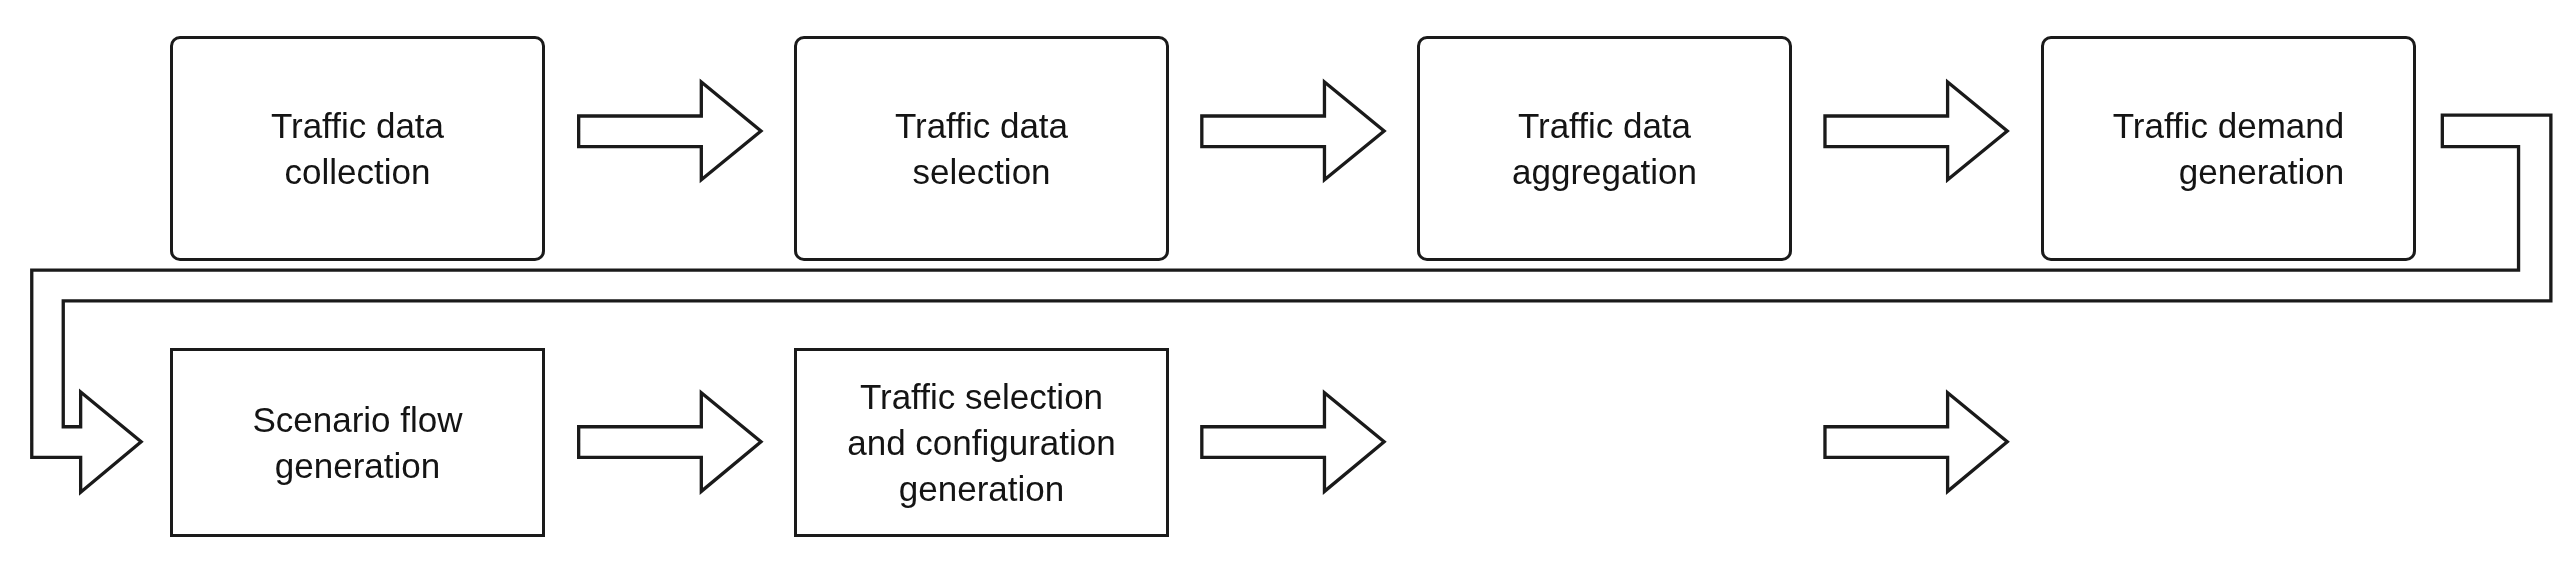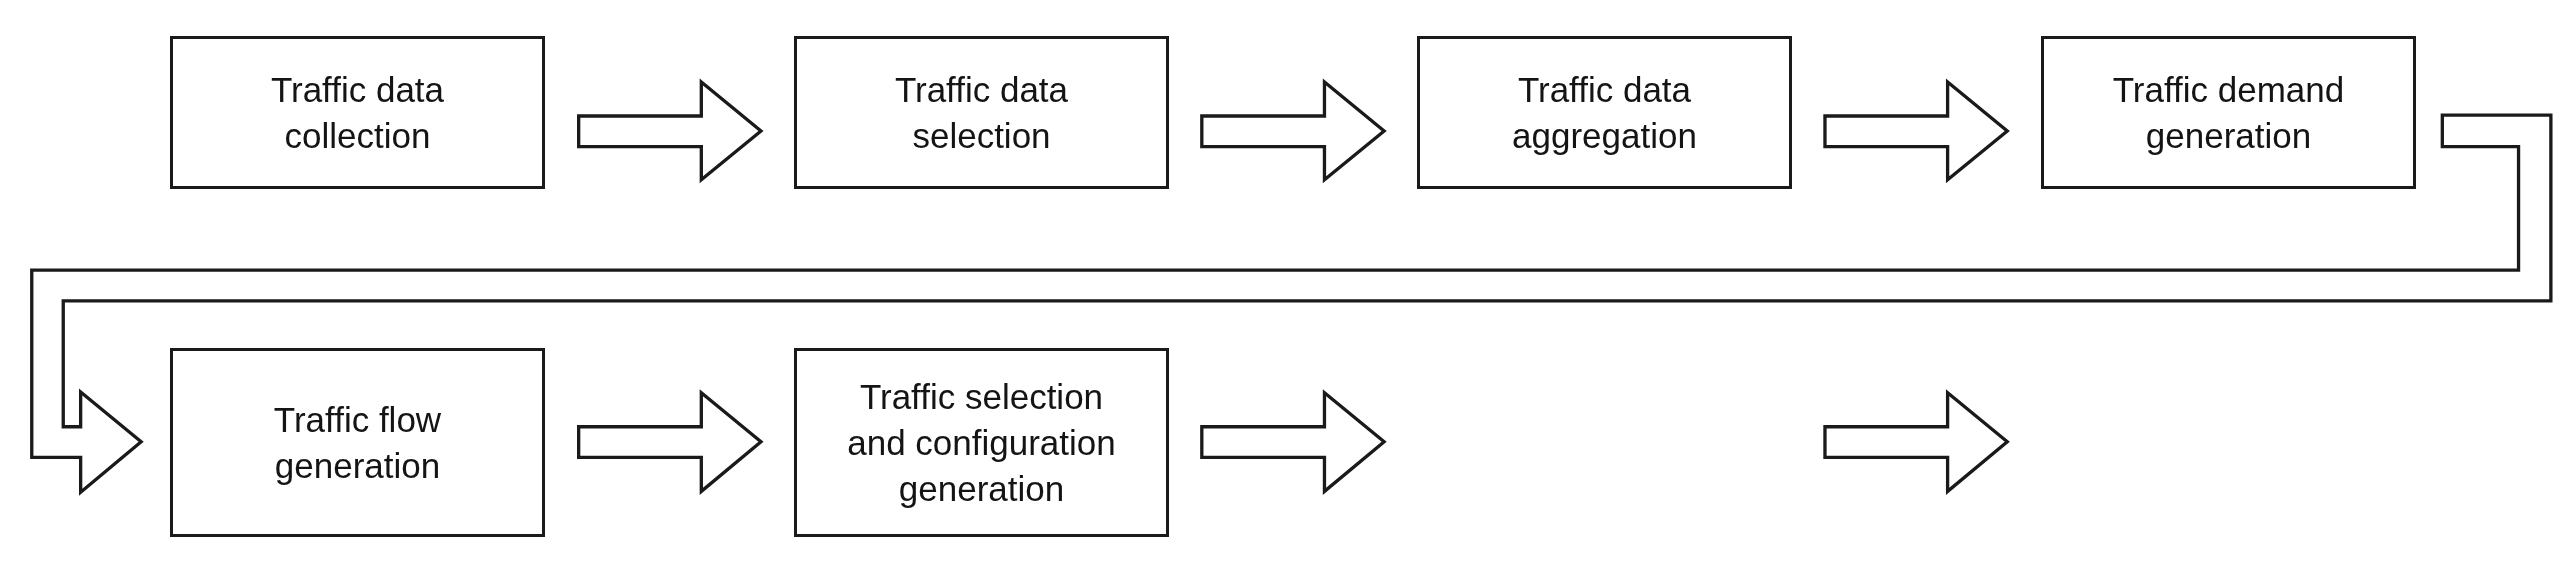--- a/index.html
+++ b/index.html
@@ -30,26 +30,26 @@
     border: 3.3px solid #1a1a1a;
     display: flex;
     align-items: center;
     justify-content: center;
     text-align: center;
     white-space: pre-line;
     font-size: 35px;
     line-height: 46px;
     color: #141414;
   }
-  .row1 { top: 36px;  height: 153px; }
+  .row1 { top: 36px;  height: 225px; border-radius: 10px; }
   .row2 { top: 348px; height: 189px; }
   .col1 { left: 170px; }
   .col2 { left: 794px; }
   .col3 { left: 1417px; }
-  .col4 { left: 2041px; }
+  .col4 { left: 2041px; text-align: right; }
 </style>
 </head>
 <body>
 
 <div class="canvas">
 
   <svg class="layer" viewBox="0 0 3106 677" xmlns="http://www.w3.org/2000/svg">
 
     <polygon class="shape" points="697,140 845,140 845,99 917,158 845,217 845,177 697,177"></polygon>
     <polygon class="shape" points="1449,140 1597,140 1597,99 1669,158 1597,217 1597,177 1449,177"></polygon>
@@ -64,20 +64,20 @@
 
   <div class="box row1 col1">Traffic data
 collection</div>
   <div class="box row1 col2">Traffic data
 selection</div>
   <div class="box row1 col3">Traffic data
 aggregation</div>
   <div class="box row1 col4">Traffic demand
 generation</div>
 
-  <div class="box row2 col1">Traffic flow
+  <div class="box row2 col1">Scenario flow
 generation</div>
   <div class="box row2 col2">Traffic selection
 and configuration
 generation</div>
 
 </div>
 
 
 </body></html>

